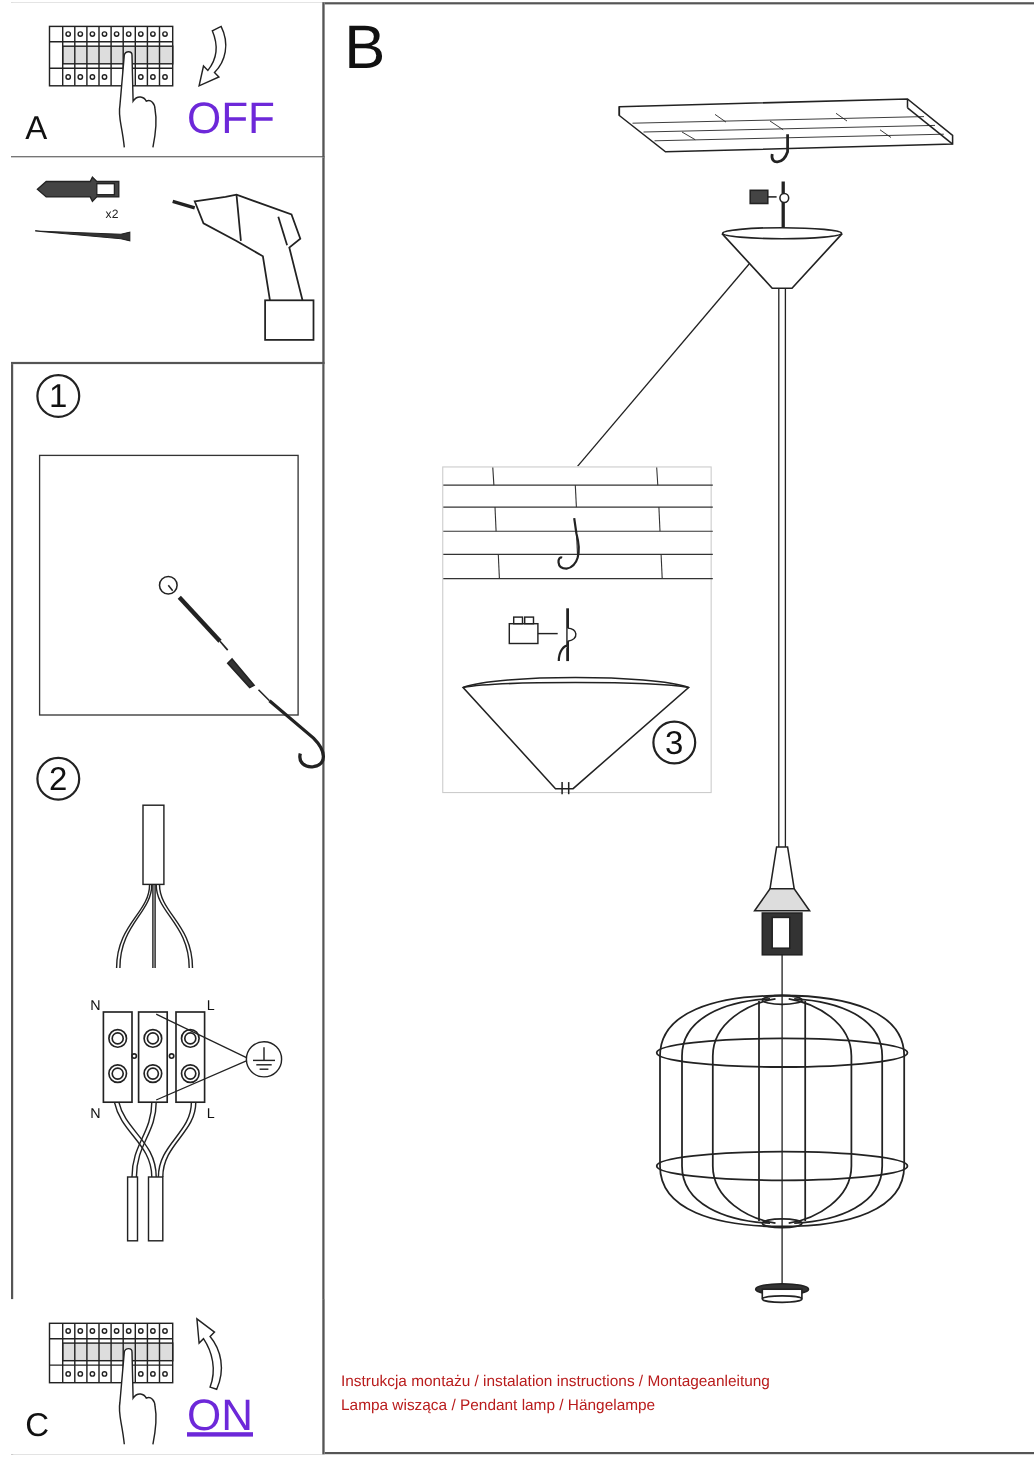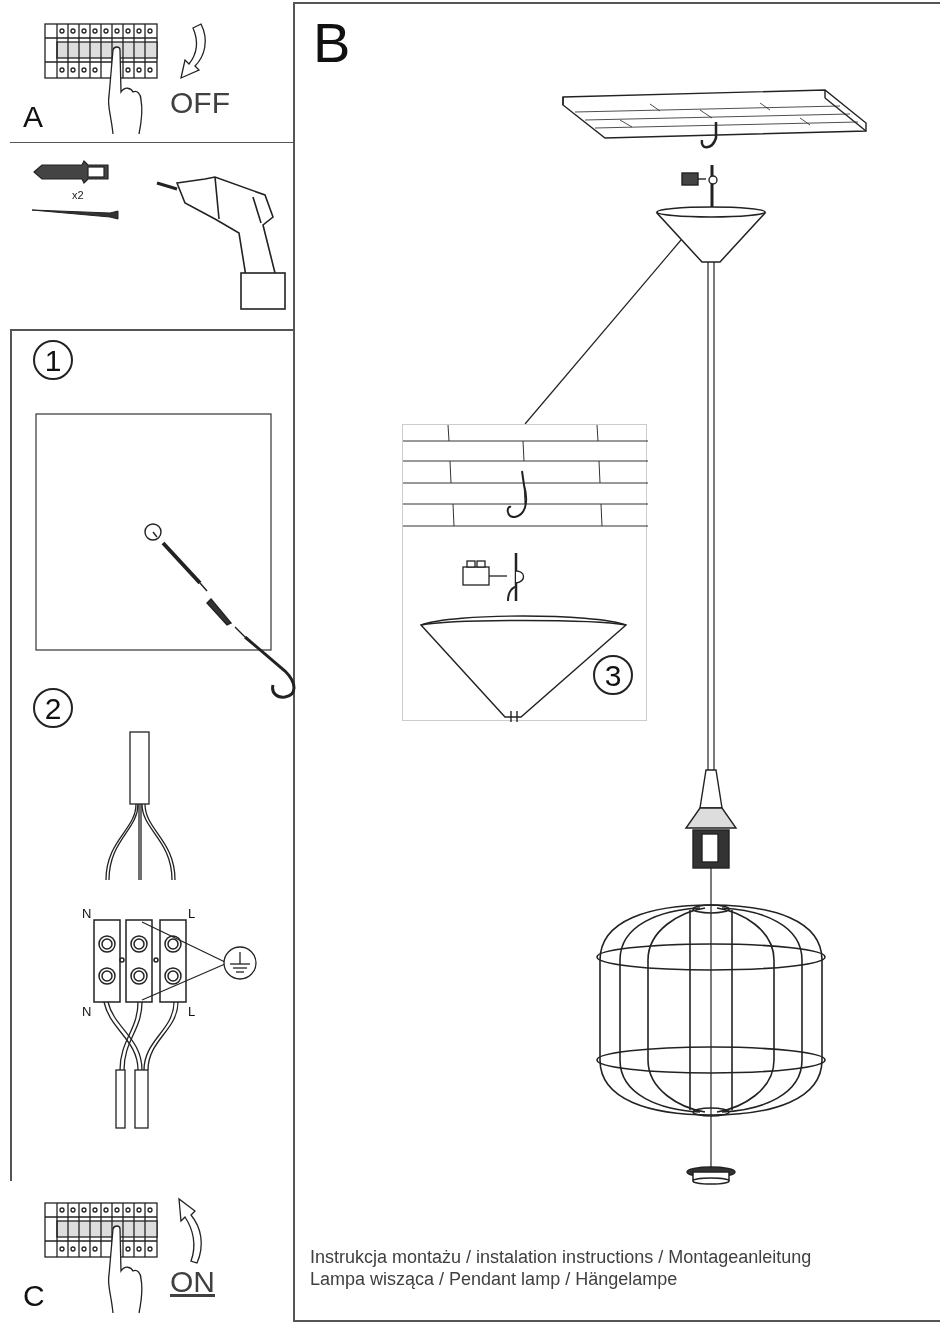--- a/index.html
+++ b/index.html
@@ -3,26 +3,26 @@
 <meta charset="utf-8">
 <style>
   html,body{margin:0;padding:0;background:#fff;}
   body{width:940px;height:1331px;position:relative;overflow:hidden;font-family:"Liberation Sans",sans-serif;color:#111;}
   .abs{position:absolute;}
   .frame{left:10px;top:2px;width:930px;height:1320px;border:2px solid #555;border-right:none;box-sizing:border-box;}
   .left-col{left:10px;top:2px;width:285px;height:1320px;border-right:2px solid #555;box-sizing:border-box;}
   .panel{position:absolute;left:10px;width:285px;border-bottom:2px solid #555;border-right:2px solid #555;box-sizing:border-box;background:#fff;}
   .letter{position:absolute;font-size:30px;color:#111;}
   .bigletter{font-size:56px;}
-  .onoff{position:absolute;font-size:30px;color:#404040;}
+  .onoff{position:absolute;font-size:40px;color:#6d28d9;}
   .stepnum{position:absolute;width:40px;height:40px;border:2px solid #222;border-radius:50%;box-sizing:border-box;text-align:center;line-height:37px;font-size:30px;color:#111;}
-  .footer-text{position:absolute;left:310px;font-size:18px;color:#404040;white-space:nowrap;text-align:right;}
+  .footer-text{position:absolute;left:310px;font-size:14px;color:#b91c1c;white-space:nowrap;text-align:right;}
   .inset{position:absolute;left:402px;top:424px;width:245px;height:297px;border:1px solid #ccc;box-sizing:border-box;background:#fff;}
   svg{position:absolute;overflow:visible;}
-  .x2{position:absolute;font-size:11px;color:#222;}
+  .x2{position:absolute;font-size:11px;color:#222;margin-left:24px;}
   .nl{position:absolute;font-size:13px;color:#111;}
 </style>
 </head>
 <body>
 
 <div class="abs frame"></div>
 <div class="abs left-col"></div>
 
 <div class="panel" style="top:2px;height:142px;">
   <svg style="left:33px;top:18px;" width="120" height="62" viewBox="0 0 120 62">

